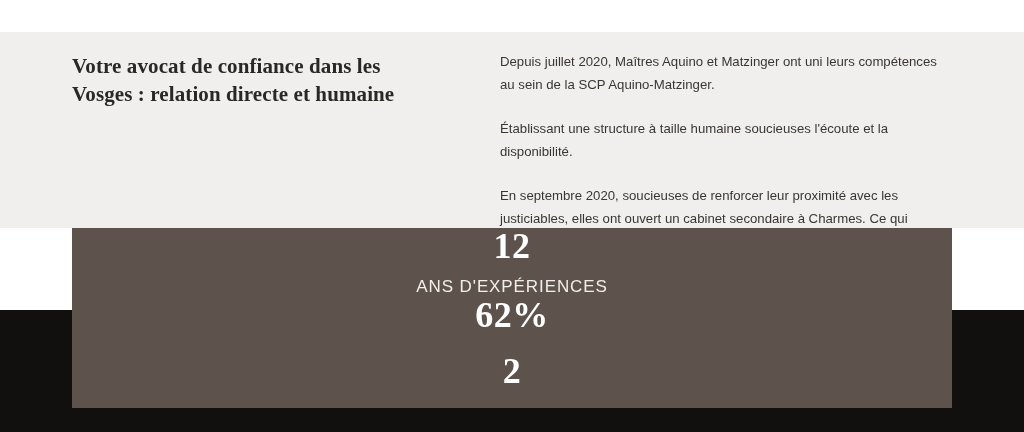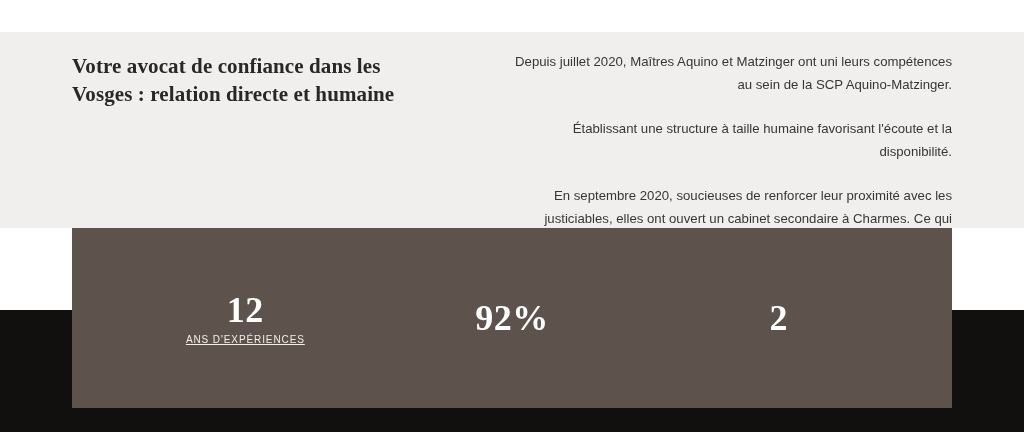--- a/index.html
+++ b/index.html
@@ -50,21 +50,20 @@
     padding-top: 2px;
   }
 
   .intro-body {
     flex: 1 1 auto;
     margin-left: 68px;
     width: 445px;
     color: #3a3531;
     font-size: 13.2px;
     line-height: 1.75;
-    text-align: right;
   }
 
   .intro-body p {
     margin: 0 0 21px 0;
   }
   .intro-body p:last-child {
     margin-bottom: 0;
   }
 
   
@@ -88,21 +87,21 @@
 
   
   .stats-card {
     position: absolute;
     left: 72px;
     top: 228px;
     width: 880px;
     height: 180px;
     background: #5d534c;
     display: flex;
-    flex-direction: row;
+    flex-direction: column;
     align-items: center;
     justify-content: space-around;
     box-sizing: border-box;
     padding: 0 40px;
   }
 
   .stat {
     flex: 1 1 0;
     text-align: center;
     color: #ffffff;
@@ -111,54 +110,53 @@
   .stat-value {
     font-family: "Liberation Serif", serif;
     font-weight: bold;
     font-size: 36px;
     line-height: 1;
     color: #ffffff;
     letter-spacing: 0.5px;
   }
 
   .stat-label {
-    margin-top: 6px;
-    font-size: 10px;
+    margin-top: 13px;
+    font-size: 17px;
     letter-spacing: 0.9px;
     color: #f2eeea;
     text-transform: uppercase;
-    text-decoration: underline;
   }
 </style>
 </head>
 <body>
 
 <section class="intro-section">
   <div class="intro-inner">
     <h2 class="intro-heading">Votre avocat de confiance dans les Vosges : relation directe et humaine</h2>
 
     <div class="intro-body">
       <p>Depuis juillet 2020, Maîtres Aquino et Matzinger ont uni leurs compétences au sein de la SCP Aquino-Matzinger.</p>
-      <p>Établissant une structure à taille humaine favorisant l'écoute et la disponibilité.</p>
+      <p>Établissant une structure à taille humaine soucieuses l'écoute et la disponibilité.</p>
       <p>En septembre 2020, soucieuses de renforcer leur proximité avec les justiciables, elles ont ouvert un cabinet secondaire à Charmes. Ce qui permet de répondre à une demande locale.</p>
     </div>
   </div>
 </section>
 
 <div class="white-band"></div>
 <div class="dark-band"></div>
 
 <section class="stats-card">
 
   <div class="stat">
     <div class="stat-value">12</div>
     <div class="stat-label">ANS D'EXPÉRIENCES</div>
   </div>
 
   <div class="stat">
-    <div class="stat-value">92%</div>
+    <div class="stat-value">62%</div>
   </div>
 
   <div class="stat">
     <div class="stat-value">2</div>
   </div>
 
 </section>
 
 </body></html>

